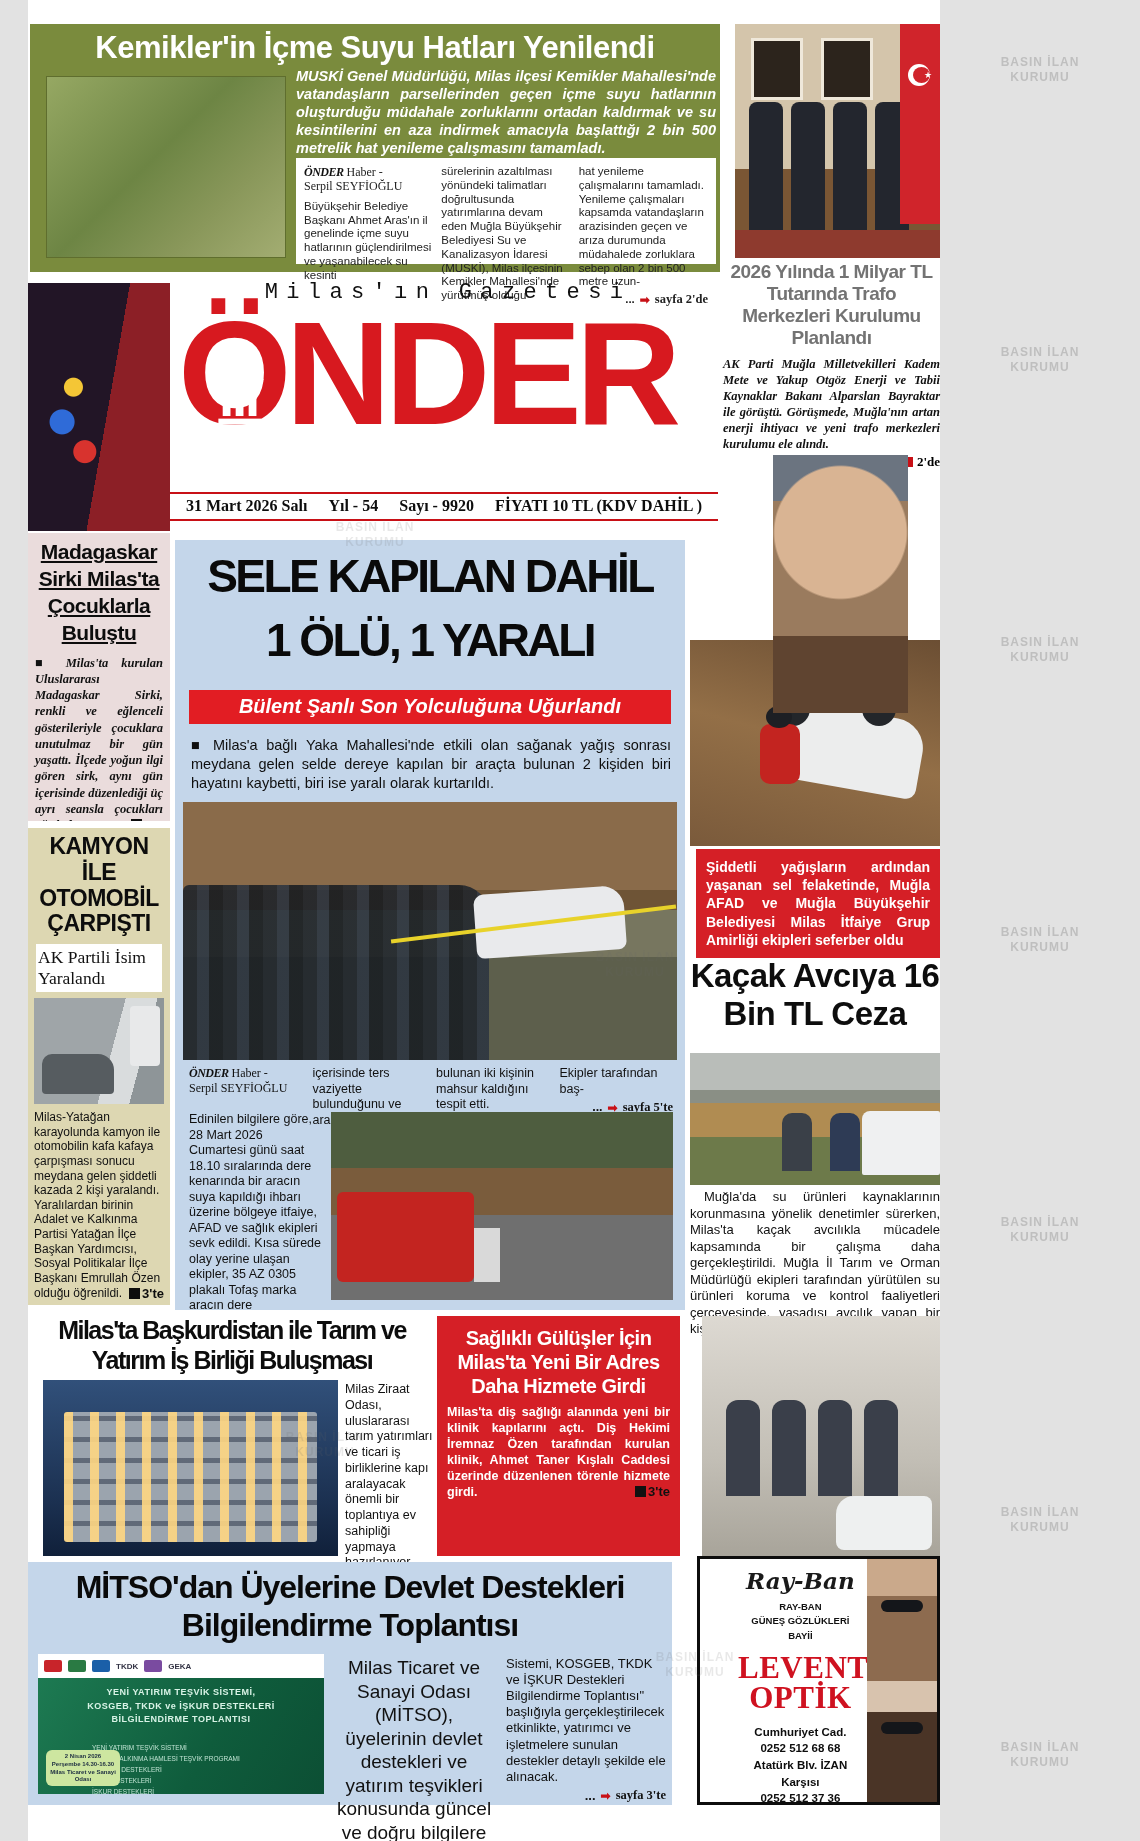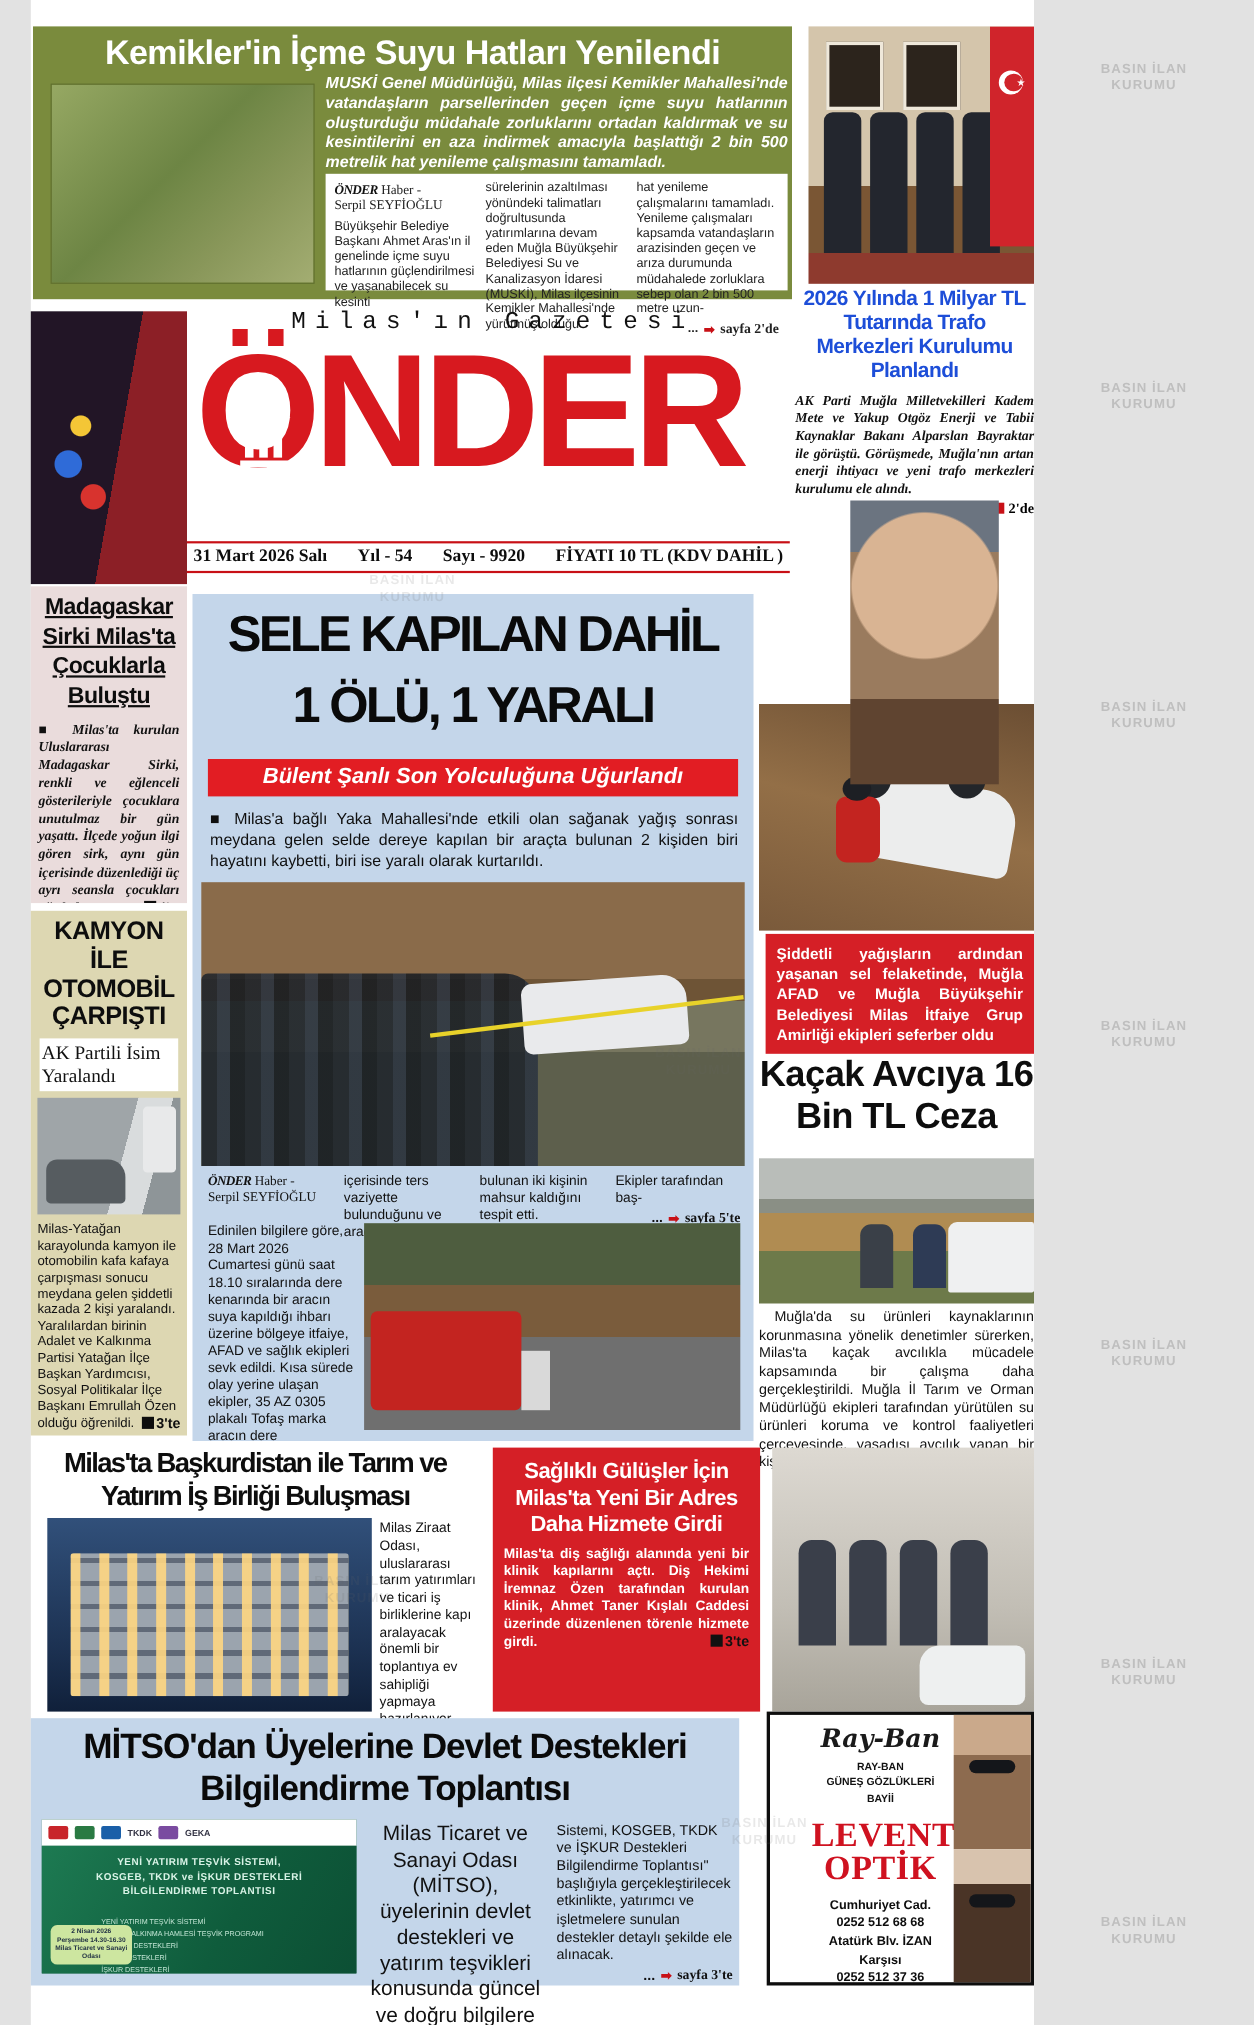--- a/index.html
+++ b/index.html
@@ -42,35 +42,35 @@
                background:linear-gradient(#d4c5ab 0 62%, #7a5634 62% 88%, #8e3a2e 88% 100%); }
   #officials .frame { position:absolute; top:14px; width:52px; height:62px; background:#2c241c; border:3px solid #efe8da; }
   #officials .fig { position:absolute; bottom:28px; width:34px; height:128px; background:#23262e; border-radius:8px 8px 0 0; }
   #flag { position:absolute; right:0; top:0; width:40px; height:200px; background:#d0242b; }
   #flag .c1 { position:absolute; left:8px; top:40px; width:22px; height:22px; border-radius:50%; background:#fff; }
   #flag .c2 { position:absolute; left:13px; top:43px; width:17px; height:16px; border-radius:50%; background:#d0242b; }
   #flag .star { position:absolute; left:24px; top:46px; color:#fff; font-size:9px; }
 
   
   #trafo { left:695px; top:261px; width:217px; height:198px; }
-  #trafo-title { font-size:19px; font-weight:800; text-align:center; line-height:1.16; letter-spacing:-0.5px; color:#1d4ed8; }
+  #trafo-title { font-size:19px; font-weight:800; text-align:center; line-height:1.16; letter-spacing:-0.5px; color:#737373; }
   #trafo-body { margin-top:7px; font-family:"Liberation Serif", serif; font-style:italic; font-weight:bold;
                 font-size:12.5px; line-height:1.28; text-align:justify; color:#111; }
   #trafo-tag { display:flex; justify-content:flex-end; align-items:center; gap:4px; margin-top:2px; }
   #trafo-tag .sq { width:10px; height:10px; background:#c81016; display:inline-block; }
   #trafo-tag .pt { font-family:"Liberation Serif", serif; font-weight:bold; font-size:13px; }
 
   
   #tagline { left:150px; top:280px; width:540px; text-align:center; font-size:22px; letter-spacing:.38em;
              color:#111; font-weight:500; }
   #logo { left:150px; top:300px; width:540px; height:172px; color:#d7191f; font-weight:900;
           font-size:146px; line-height:1.02; letter-spacing:-6px; }
   #emblem { left:186px; top:365px; width:52px; height:64px; }
   #dateline { left:142px; top:492px; width:548px; border-top:2px solid #c81016; border-bottom:2px solid #c81016;
-              display:flex; justify-content:space-between; align-items:center; padding:3px 6px 4px;
+              display:flex; justify-content:space-between; align-items:center; padding:3px 16px 4px;
               font-family:"Liberation Serif", serif; font-weight:bold; font-size:16px; color:#0d0d0d; }
 
   
   #circus-photo { left:0; top:283px; width:142px; height:248px;
       background:
         radial-gradient(circle at 24% 56%, #2f6bd8 0 12px, rgba(0,0,0,0) 13px),
         radial-gradient(circle at 40% 68%, #d8332e 0 11px, rgba(0,0,0,0) 12px),
         radial-gradient(circle at 32% 42%, #f4c636 0 9px, rgba(0,0,0,0) 10px),
         linear-gradient(100deg, #221526 0 55%, #8c1f26 55% 100%); }
   #madagaskar { left:0; top:533px; width:142px; height:288px; background:#eadcdc; padding:6px 7px; overflow:hidden; }
@@ -146,21 +146,21 @@
                 line-height:1.18; letter-spacing:-1.5px; color:#0d0d0d; }
   #farm-photo { left:15px; top:1380px; width:295px; height:176px;
       background:linear-gradient(#31507a,#1b3050 70%,#10203a); }
   #farm-photo .bld { position:absolute; left:7%; bottom:8%; width:86%; height:74%; background:#9ba4ae;
       border-radius:3px;
       background-image:repeating-linear-gradient(90deg, rgba(255,215,130,.9) 0 9px, rgba(0,0,0,0) 9px 26px),
                        repeating-linear-gradient(0deg, rgba(0,0,0,0) 0 16px, rgba(25,35,55,.45) 16px 21px); }
   #farm-text { left:317px; top:1382px; width:90px; font-size:12.5px; line-height:1.26; color:#111; }
 
   
-  #dental { left:420px; top:1316px; width:243px; height:240px; background:#d51f26; padding:10px 10px 6px; overflow:hidden; }
+  #dental { left:409px; top:1316px; width:243px; height:240px; background:#d51f26; padding:10px 10px 6px; overflow:hidden; }
   #dental h2 { color:#fff; text-align:center; font-size:20px; font-weight:800; line-height:1.2; letter-spacing:-0.5px; }
   #dental .body { margin-top:6px; color:#fff; font-weight:bold; font-size:12.5px; line-height:1.28; text-align:justify; }
   #dental .blacktag { color:#111; }
   #dental .blacktag .sq { background:#111; }
   #dentist-photo { left:674px; top:1316px; width:238px; height:240px;
       background:linear-gradient(#ddd9d2,#c2beb5 60%,#a8a49a); }
   #dentist-photo .fig { position:absolute; bottom:60px; width:34px; height:96px; border-radius:12px 12px 0 0; background:#3a3f4a; }
   #dentist-photo .chair { position:absolute; right:8px; bottom:6px; width:96px; height:54px; background:#eef0f0; border-radius:18px 8px 8px 8px; }
 
   

